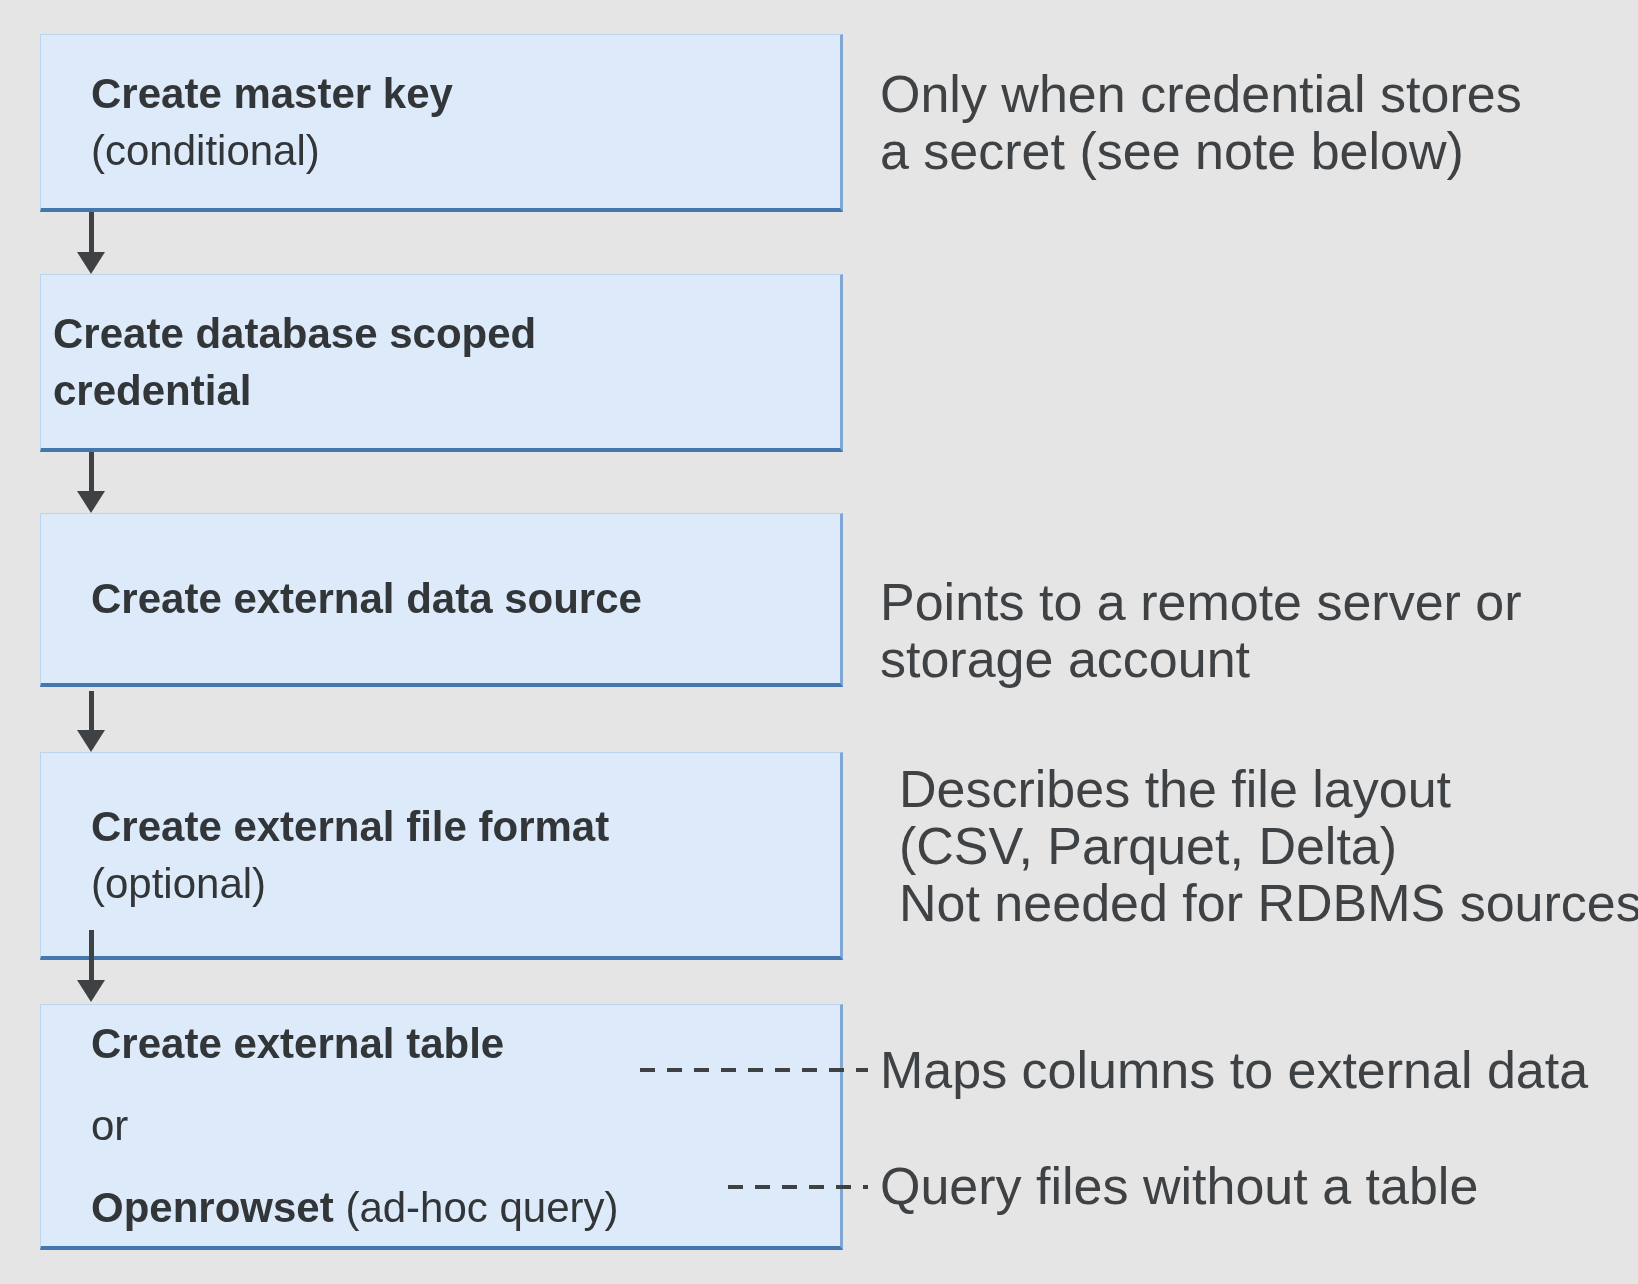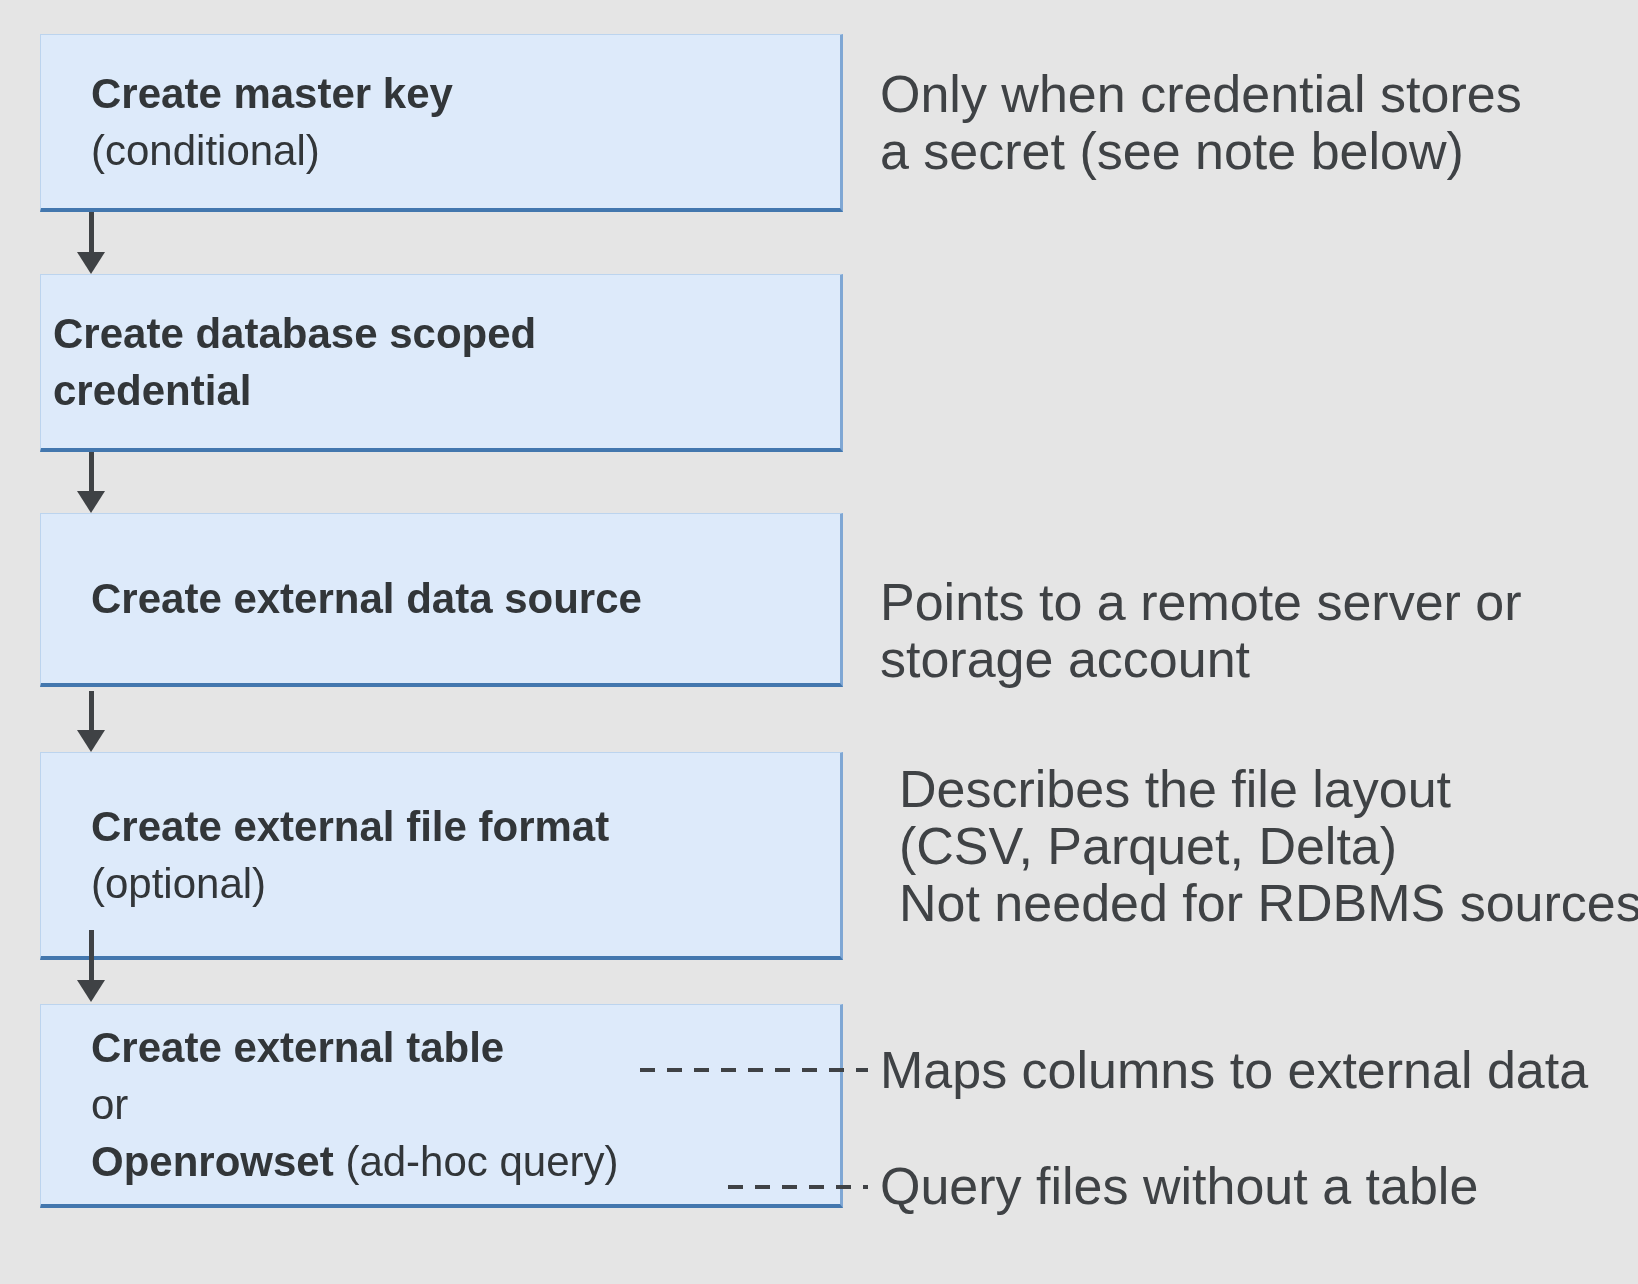--- a/index.html
+++ b/index.html
@@ -88,21 +88,21 @@
 
   <div class="box" style="top:752px;height:208px;">
     <span class="box-line bold">Create external file format</span>
     <span class="box-line reg">(optional)</span>
   </div>
   <div class="arrow" style="top:930px;">
     <div class="stem" style="height:50px;"></div>
     <div class="head"></div>
   </div>
 
-  <div class="box" style="top:1004px;height:204px;">
+  <div class="box" style="top:1004px;height:246px;gap:25px;">
     <span class="box-line bold">Create external table</span>
     <span class="box-line reg">or</span>
     <span class="box-line"><span class="bold">Openrowset</span> <span class="reg">(ad-hoc query)</span></span>
   </div>
 
   <div class="dash" style="top:1068px;left:640px;width:228px;"></div>
   <div class="dash" style="top:1185px;left:728px;width:140px;"></div>
 
   <div class="note" style="top:66px;">
     <span>Only when credential stores</span>

